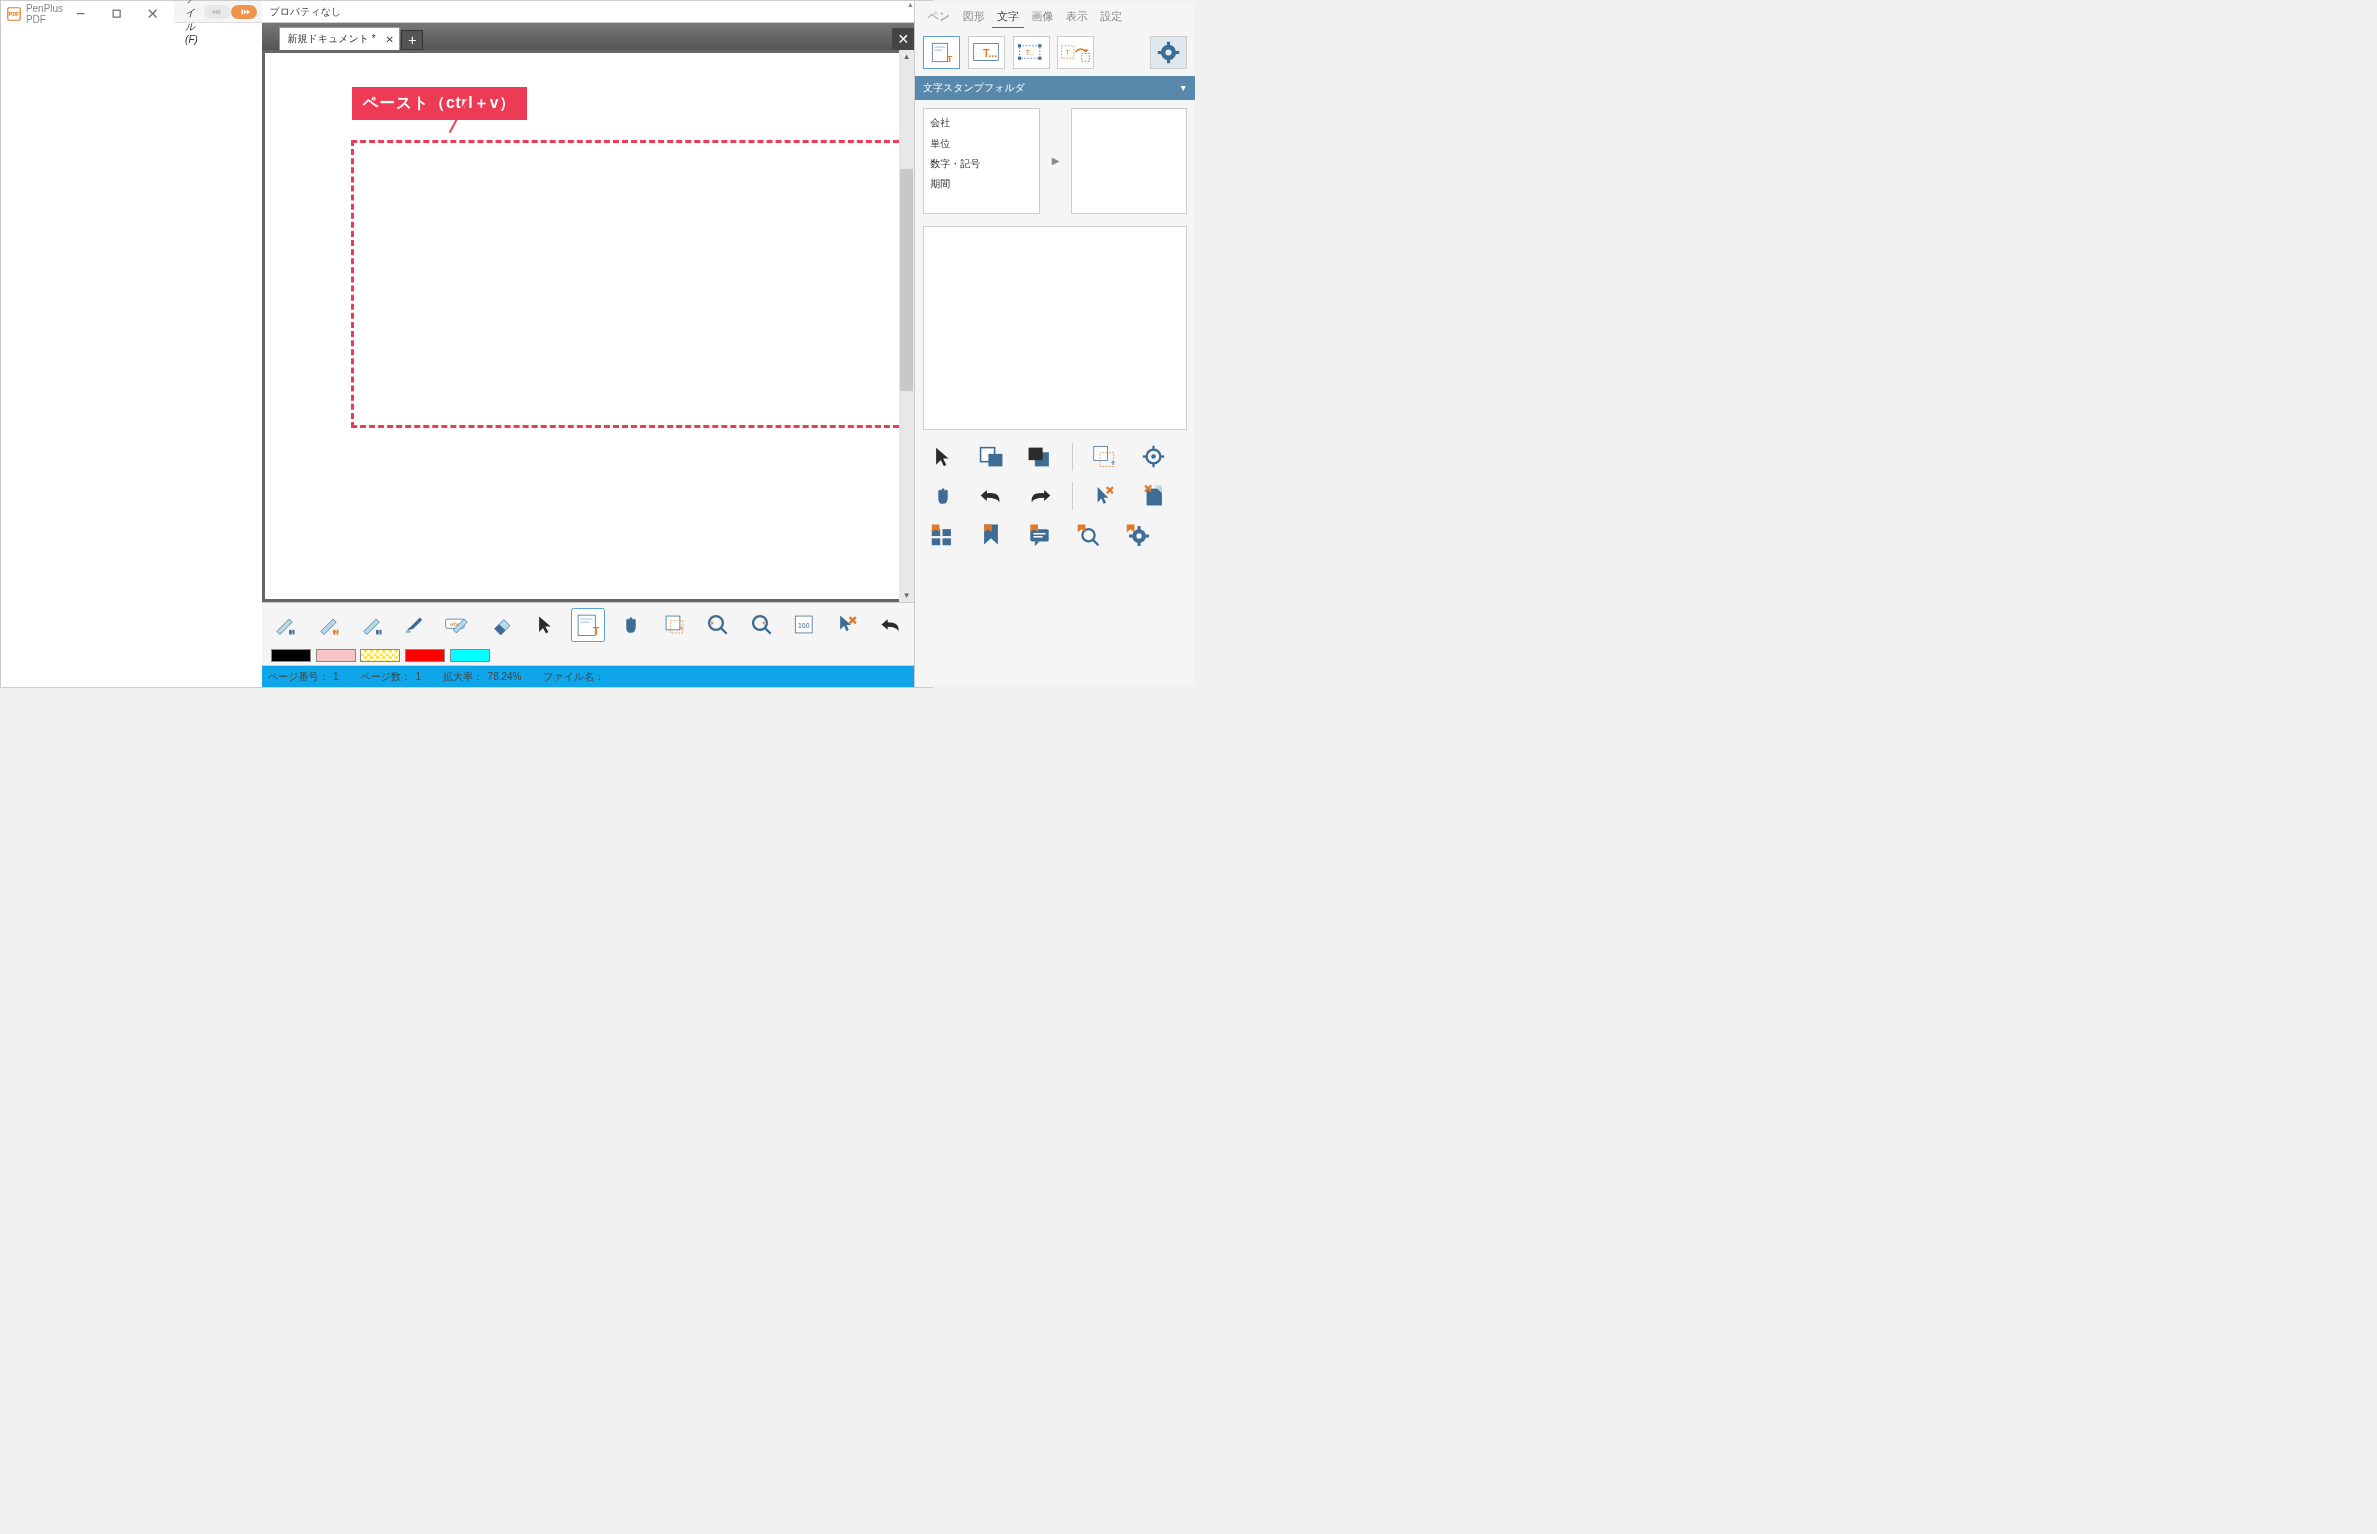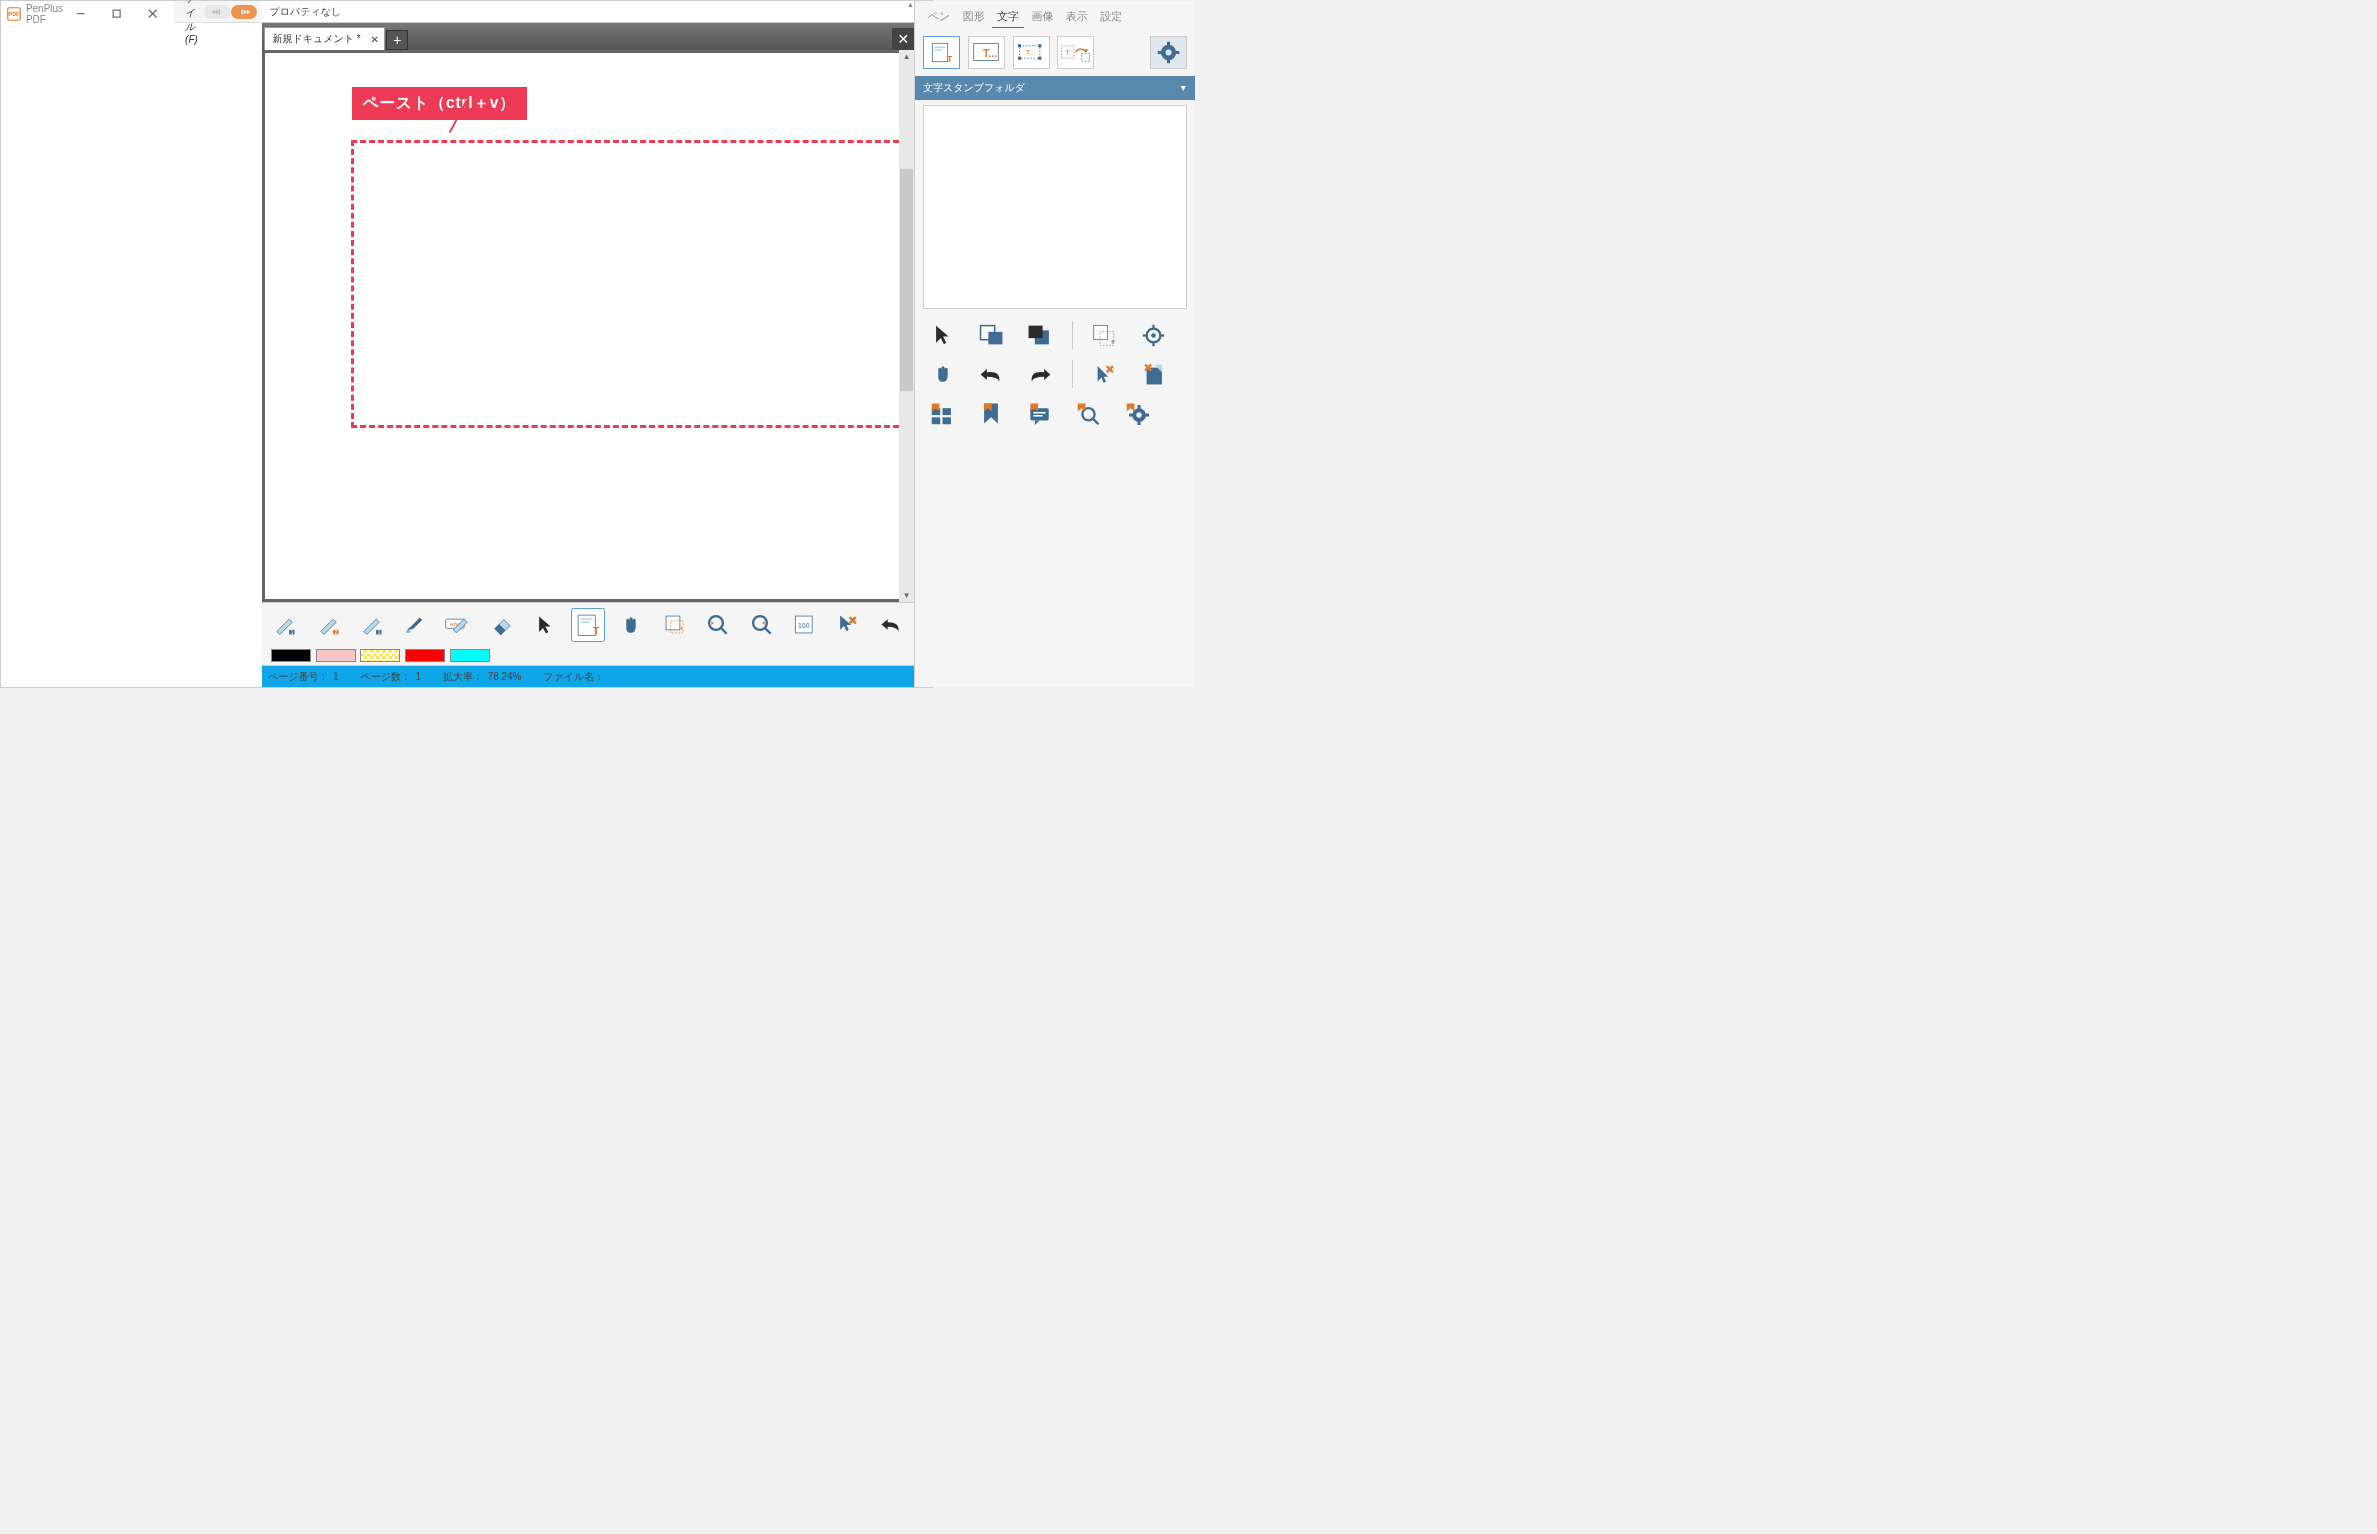--- a/index.html
+++ b/index.html
@@ -19,21 +19,21 @@
 .nav-next { background: #f0934e; color: #fff; }
 
 .main-row { flex: 1; display: flex; min-height: 0; }
 .left-col { flex: 1; display: flex; flex-direction: column; border-right: 0.8px solid #ccc; }
 
 .prop-bar { height: 22px; background: #fff; border-bottom: 0.8px solid #ccc; display: flex; align-items: center; padding: 0 7.8px; position: relative; text-align: center; }
 .prop-text { color: #444; }
 .prop-fold { position: absolute; right: 1.6px; top: -1.6px; font-size: 8.6px; color: #888; }
 
 .tab-strip { height: 26.5px; background: linear-gradient(#777,#555); display: flex; align-items: flex-end; }
-.doc-tab { height: 23px; background: #fff; border: 0.8px solid #999; border-bottom: none; padding: 0 23px 0 7.8px; display: flex; align-items: center; font-size: 10px; color: #333; position: relative; margin-left: 2px; }
+.doc-tab { height: 23px; background: #fff; border: 0.8px solid #999; border-bottom: none; padding: 0 23px 0 7.8px; display: flex; align-items: center; font-size: 10px; color: #333; position: relative; margin-left: 17px; }
 .doc-tab .tab-close { position: absolute; right: 4.7px; top: 50%; transform: translateY(-50%); font-size: 10px; color: #444; }
 .tab-add { width: 22px; height: 20px; background: #555; border: 0.8px solid #333; color: #fff; display: flex; align-items: center; justify-content: center; font-size: 14px; margin-left: 1.6px; }
 .tab-spacer { flex: 1; }
 .tab-close-all { width: 22px; height: 22px; background: #444; color: #fff; display: flex; align-items: center; justify-content: center; font-size: 14px; }
 
 .canvas-wrap { flex: 1; display: flex; background: #666; }
 .canvas { flex: 1; background: #fff; margin: 3.1px 0 3.1px 3.1px; position: relative; }
 .callout-box { position: absolute; top: 34px; left: 87px; background: #ee3b55; color: #fff; font-size: 15.6px; font-weight: 600; padding: 6.2px 11px; letter-spacing: 0.8px; }
 .callout-line { position:absolute; top:47px; left:201px; width:2.3px; height:37px; background:#ee3b55; transform: rotate(28deg); transform-origin: top; }
 .dashed-sel { position: absolute; top: 87px; left: 86px; width: 557px; height: 288px; border: 3.9px dashed #ee3b55; }
@@ -332,20 +332,30 @@
               </g>
             </svg>
           </div>
       </div>
 
       <div class="rp-header">
         <span>文字スタンプフォルダ</span>
         <span class="tri">▼</span>
       </div>
 
+      <div class="stamp-area">
+        <div class="stamp-list">
+          <div>会社</div>
+          <div>単位</div>
+          <div>数字・記号</div>
+          <div>期間</div>
+        </div>
+        <div class="stamp-nav">▶</div>
+        <div class="stamp-preview"></div>
+      </div>
 
       <div class="stamp-big"></div>
 
       <div class="rp-bottom">
         <div class="rp-row">
           <div class="rp-icon">
               <svg width="18.7" height="22" viewBox="0 0 24 28">
                 <path d="M4 2 L4 24 L10 18 L14 26 L17 24 L13 16 L20 16 Z" fill="#2b2b2b"></path>
               </svg>
             </div>

